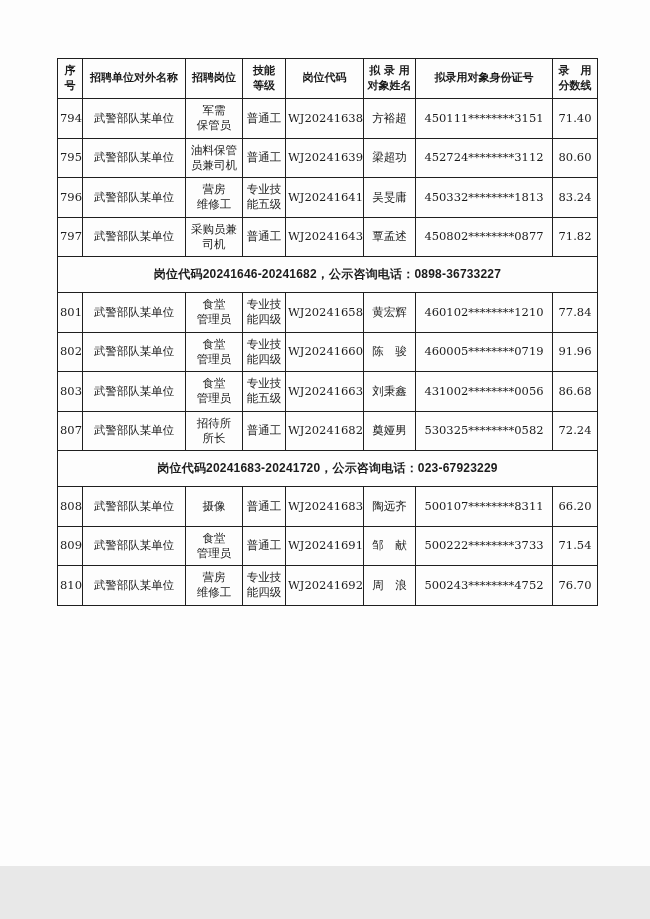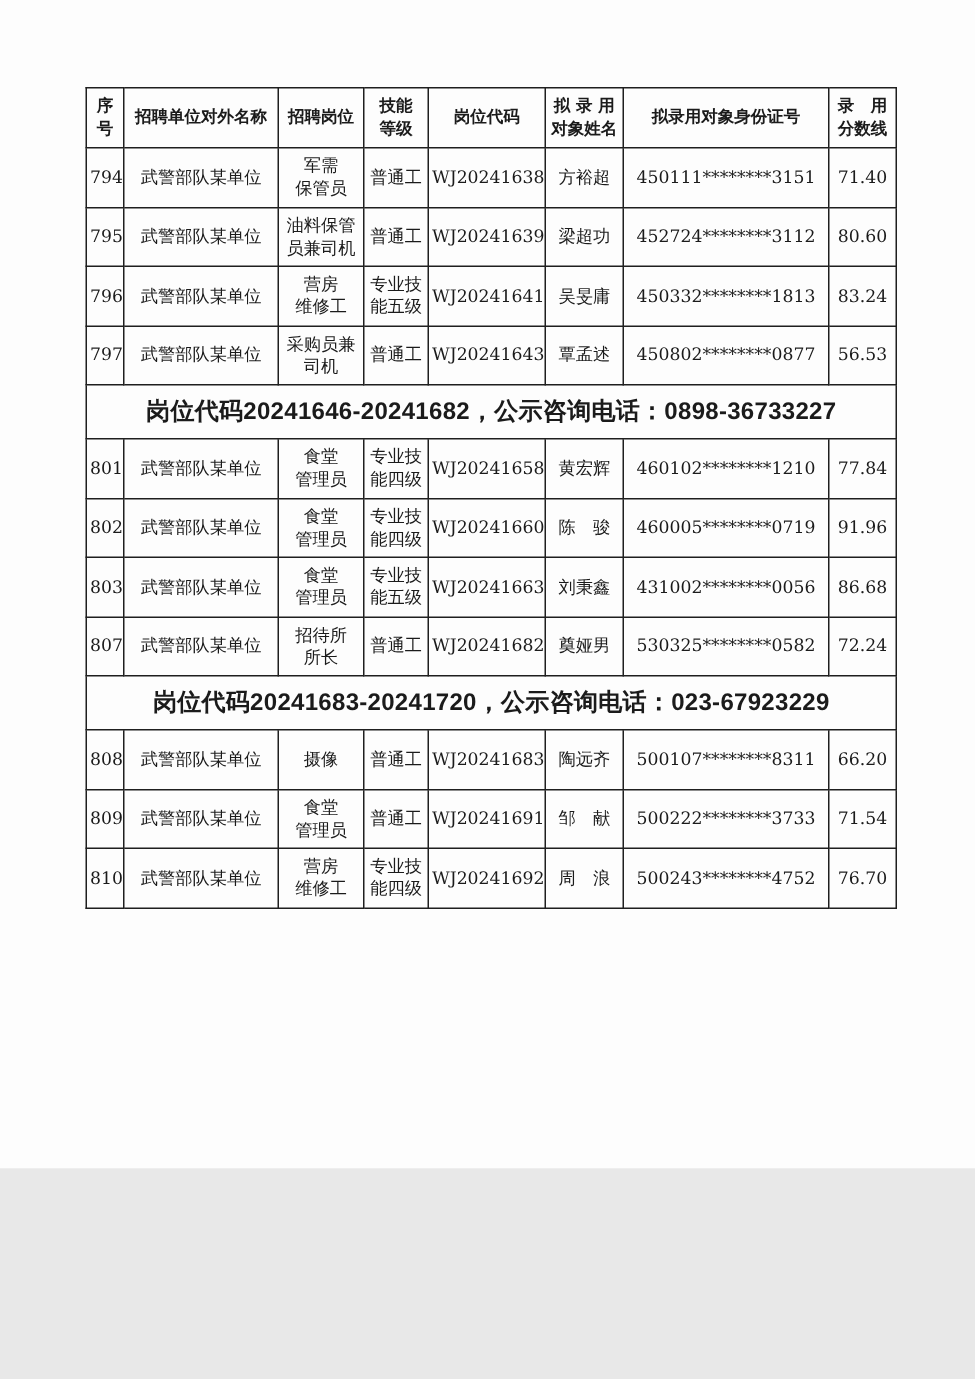--- a/index.html
+++ b/index.html
@@ -1,19 +1,19 @@
 <!DOCTYPE html>
 <html><head>
 <meta charset="utf-8">
 <style>
   html, body { margin: 0; padding: 0; background: #e8e8e8; }
   .page {
     position: relative;
     width: 650px;
-    height: 779px;
+    height: 866px;
     margin: 0 auto;
     background: #fdfdfd;
     font-family: "DejaVu Serif", "Liberation Serif", serif;
     color: #1b1b1b;
     overflow: hidden;
   }
   table.roster {
     position: absolute;
     left: 57px;
     top: 58px;
@@ -35,21 +35,21 @@
   table.roster thead th {
     height: 37px;
     font-weight: bold;
     font-size: 11px;
   }
   table.roster td { height: 36.5px; }
   table.roster td.banner {
     height: 33px;
     font-family: "Liberation Sans", sans-serif;
     font-weight: bold;
-    font-size: 16px;
+    font-size: 12px;
     letter-spacing: 0.2px;
   }
   .footer {
     position: absolute;
     left: 0;
     top: 876px;
     width: 100%;
     text-align: center;
     font-size: 11.5px;
     color: #1b1b1b;
@@ -123,21 +123,21 @@
         </tr>
         <tr>
           <td>797</td>
           <td>武警部队某单位</td>
           <td>采购员兼
 司机</td>
           <td>普通工</td>
           <td>WJ20241643</td>
           <td>覃孟述</td>
           <td>450802********0877</td>
-          <td>56.53</td>
+          <td>71.82</td>
         </tr>
         <tr>
           <td colspan="8" class="banner">岗位代码20241646-20241682，公示咨询电话：0898-36733227</td>
         </tr>
         <tr>
           <td>801</td>
           <td>武警部队某单位</td>
           <td>食堂
 管理员</td>
           <td>专业技

